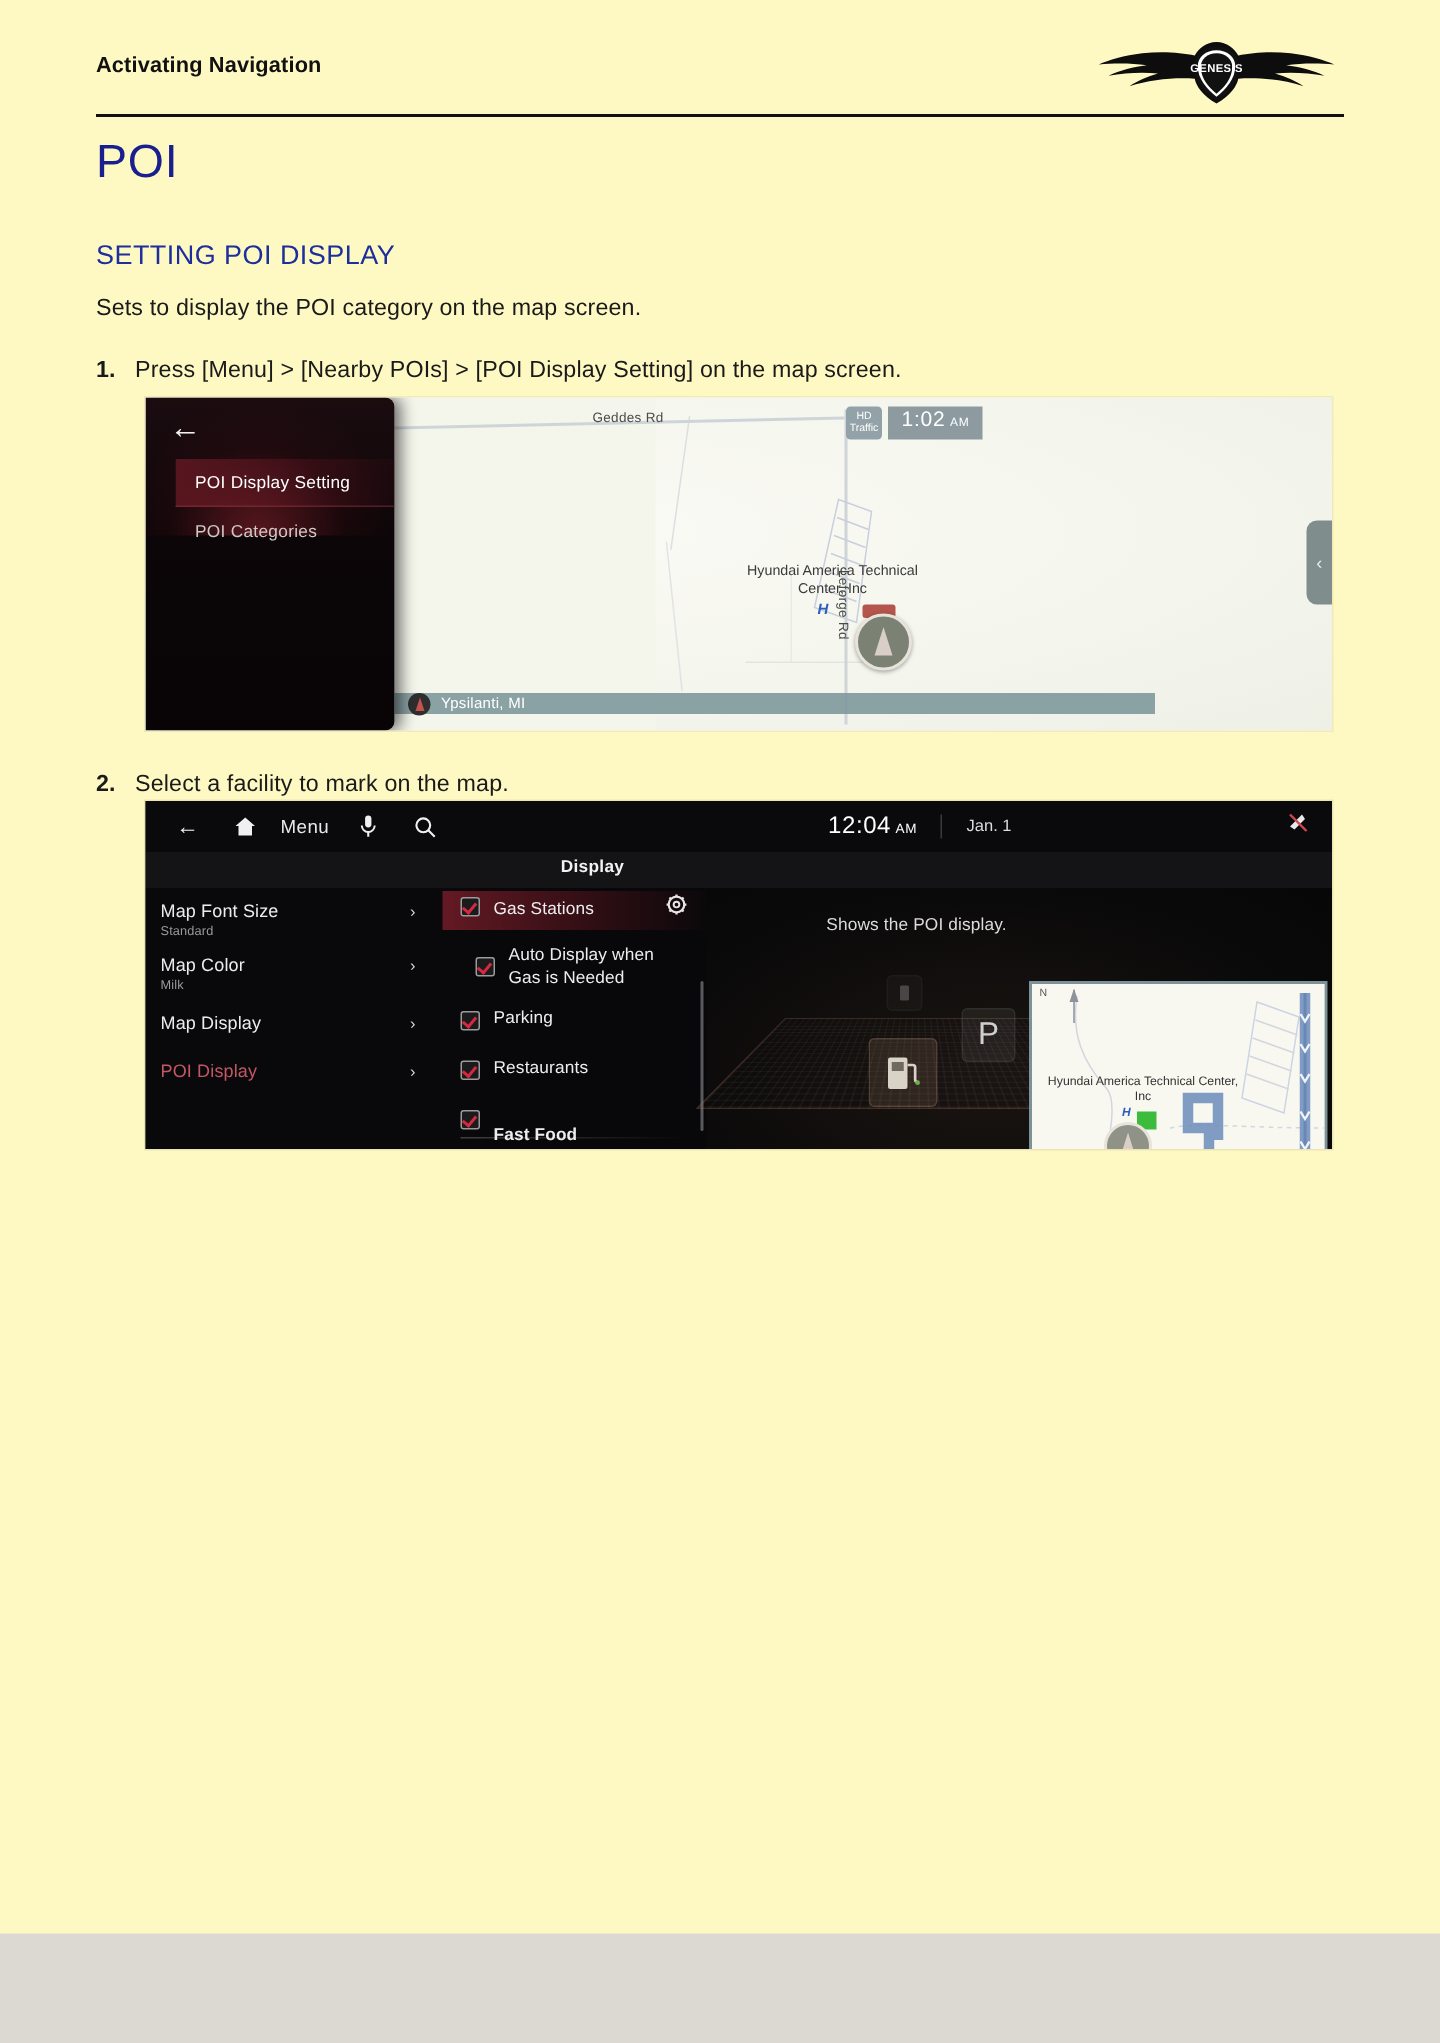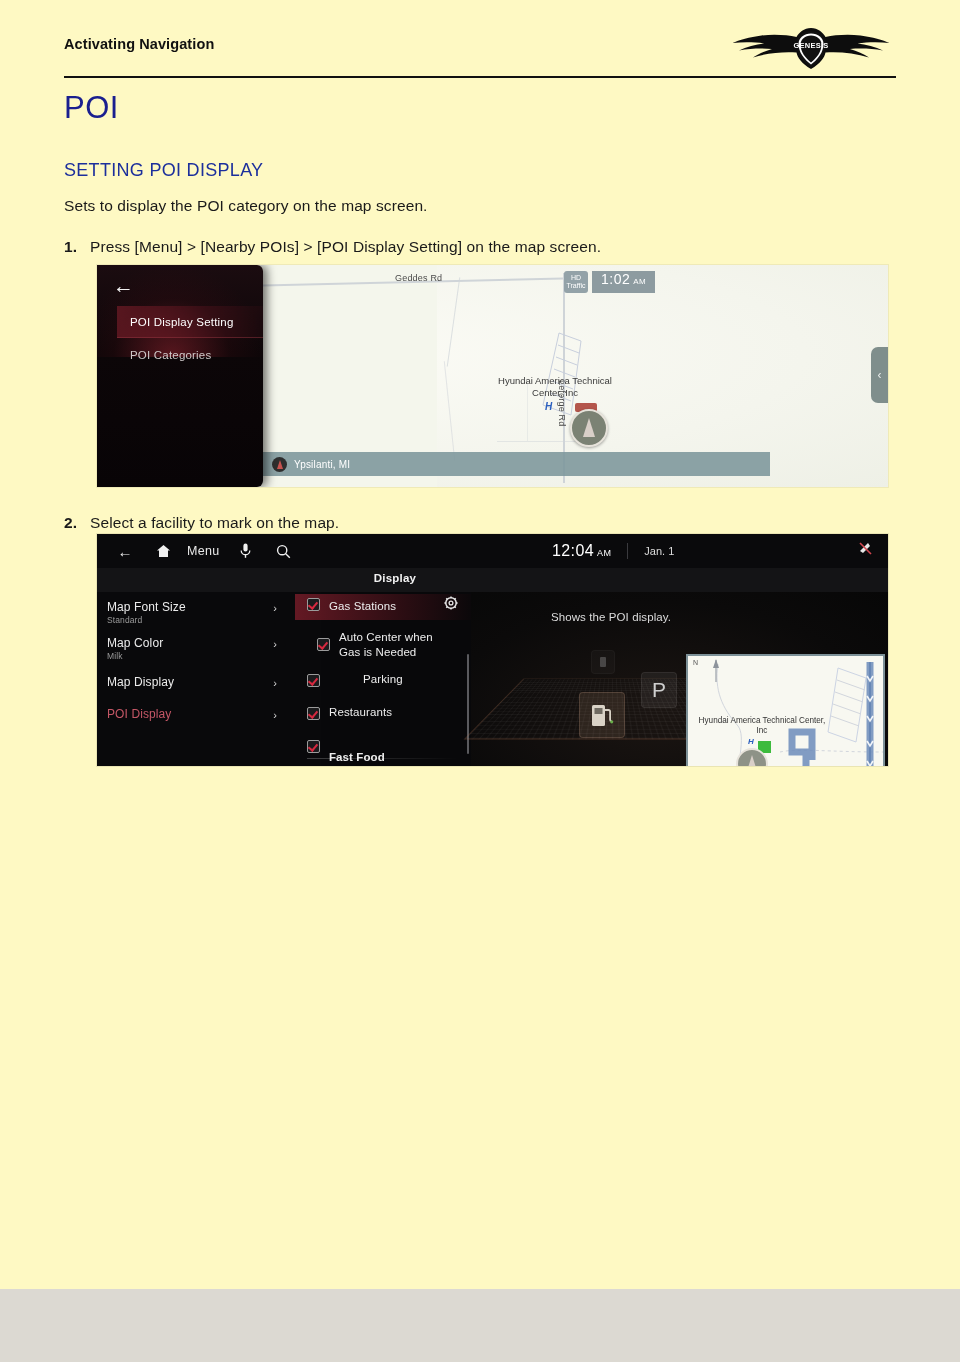--- a/index.html
+++ b/index.html
@@ -134,21 +134,21 @@
     width:24px;background:#93a2a8;color:#fff;font-size:7px;line-height:8px;
     display:flex;flex-direction:column;align-items:center;justify-content:center;
     border-radius:3px;margin-right:4px;
   }
   .s1-clock{
     background:#8d9ba0;color:#fff;padding:0 9px;display:flex;align-items:baseline;
     font-size:14px;letter-spacing:.5px;
   }
   .s1-clock .ampm{font-size:8px;margin-left:3px;}
   .s1-bottombar{
-    position:absolute;left:166px;bottom:11px;width:507px;height:24px;
+    position:absolute;left:166px;bottom:11px;width:507px;height:14px;
     background:rgba(124,150,155,.88);
     display:flex;align-items:center;padding-left:9px;box-sizing:border-box;
   }
   .s1-bb-icon{
     width:15px;height:15px;border-radius:50%;background:#2e2e2e;margin-right:7px;position:relative;
   }
   .s1-bb-icon:after{
     content:"";position:absolute;left:50%;top:3px;margin-left:-3px;
     border-left:3px solid transparent;border-right:3px solid transparent;border-bottom:9px solid #c4524f;
   }
@@ -470,24 +470,24 @@
                 <path d="M10.6 10.6 l1.1 1.1"></path>
               <path d="M11.7 2.3 l-1.1 1.1"></path>
                 <path d="M3.4 10.6 l-1.1 1.1"></path>
             </g>
           </svg>
         </div>
       </div>
 
       <div class="s2-row" style="top:34px;">
         <div class="s2-cb" style="margin-left:22px;margin-top:12px;"></div>
-        <div class="s2-rowlbl" style="margin-top:4px;width:106px;">Auto Center when Gas is Needed</div>
-      </div>
-
-      <div class="s2-row" style="top:78px;gap:34px;">
+        <div class="s2-rowlbl" style="margin-top:4px;width:106px;">Auto Display when Gas is Needed</div>
+      </div>
+
+      <div class="s2-row" style="top:78px;">
         <div class="s2-cb"></div>
         <div class="s2-rowlbl" style="margin-top:2px;">Parking</div>
       </div>
 
       <div class="s2-row" style="top:111px;">
         <div class="s2-cb"></div>
         <div class="s2-rowlbl" style="margin-top:2px;">Restaurants</div>
       </div>
 
       <div class="s2-row" style="top:144px;">

